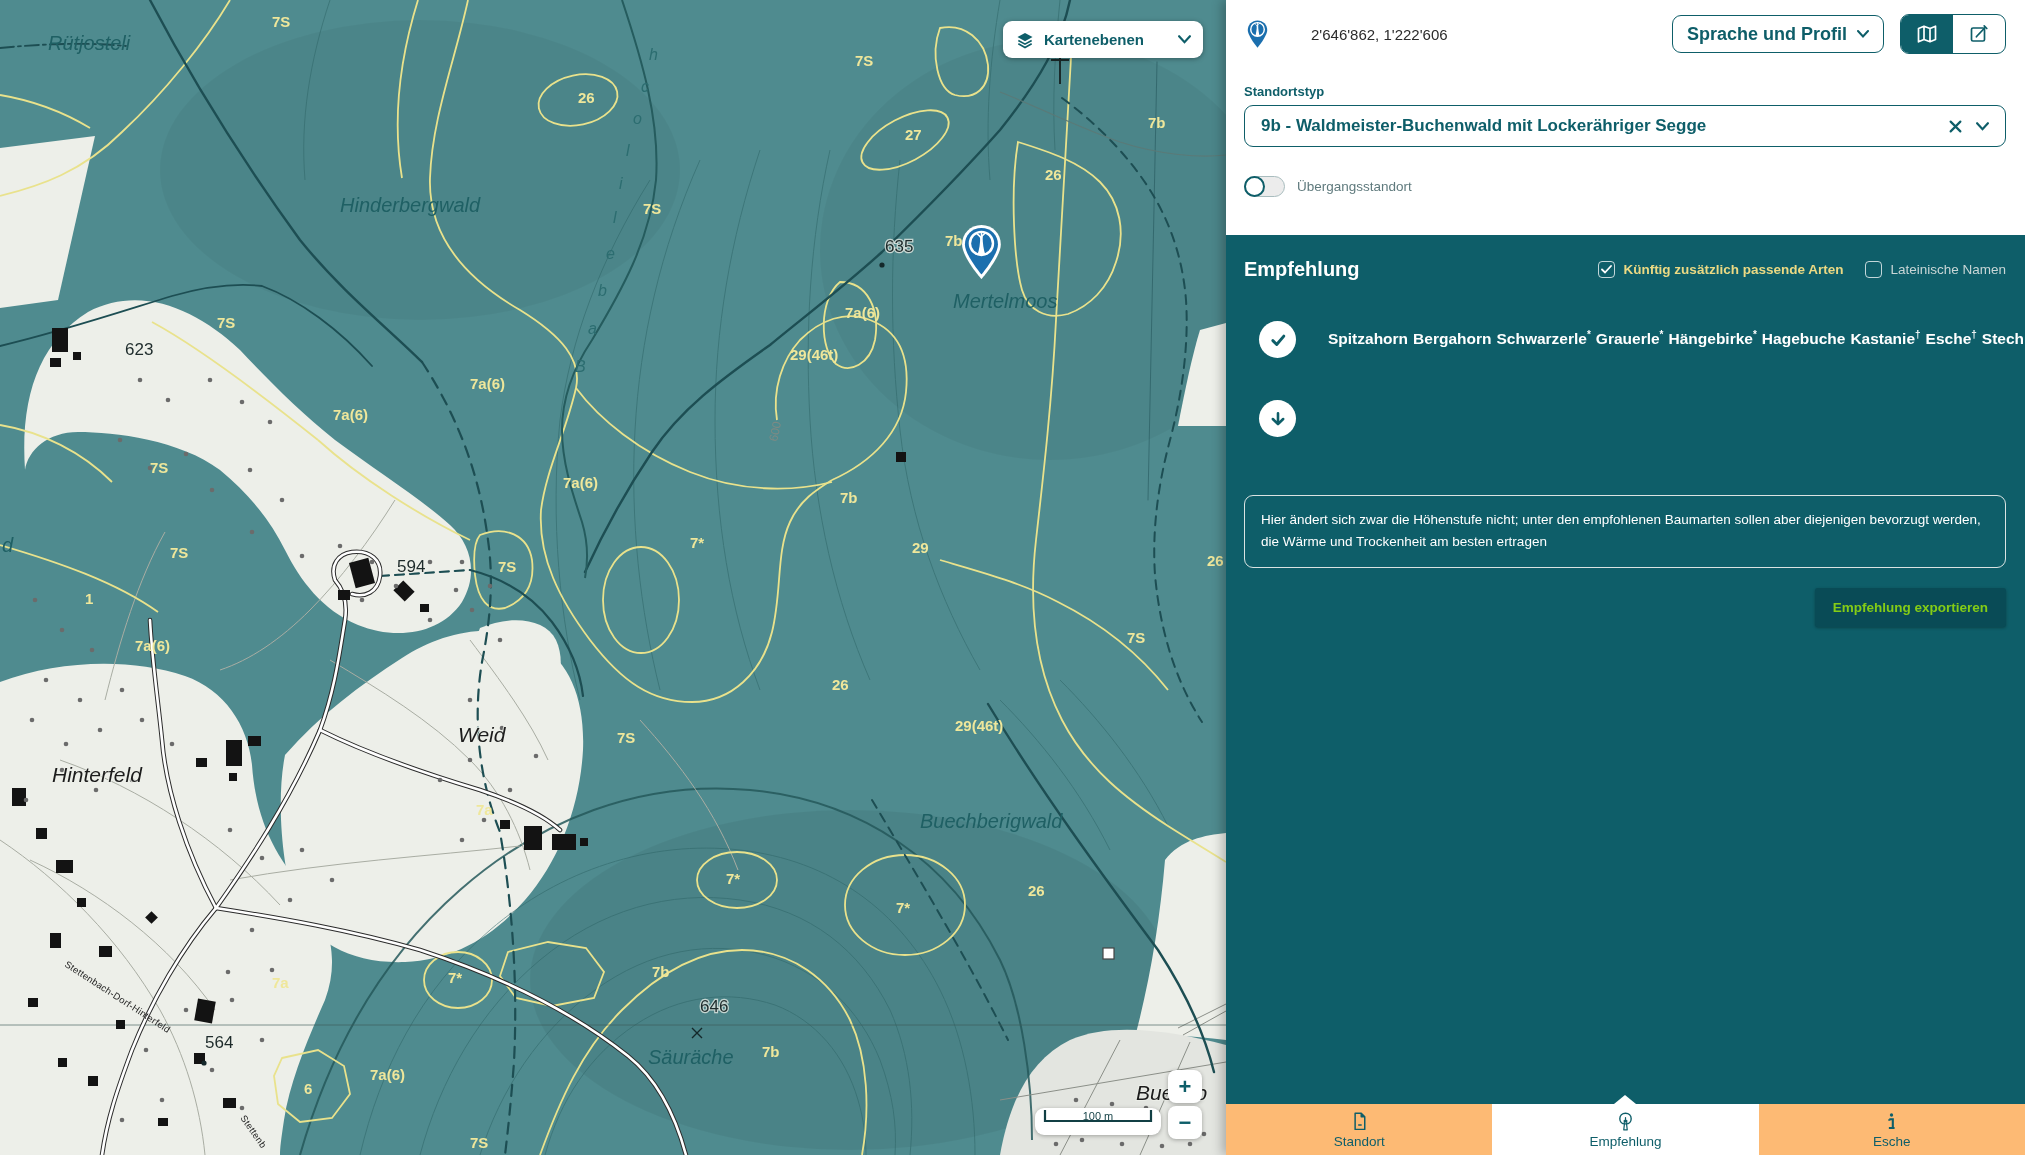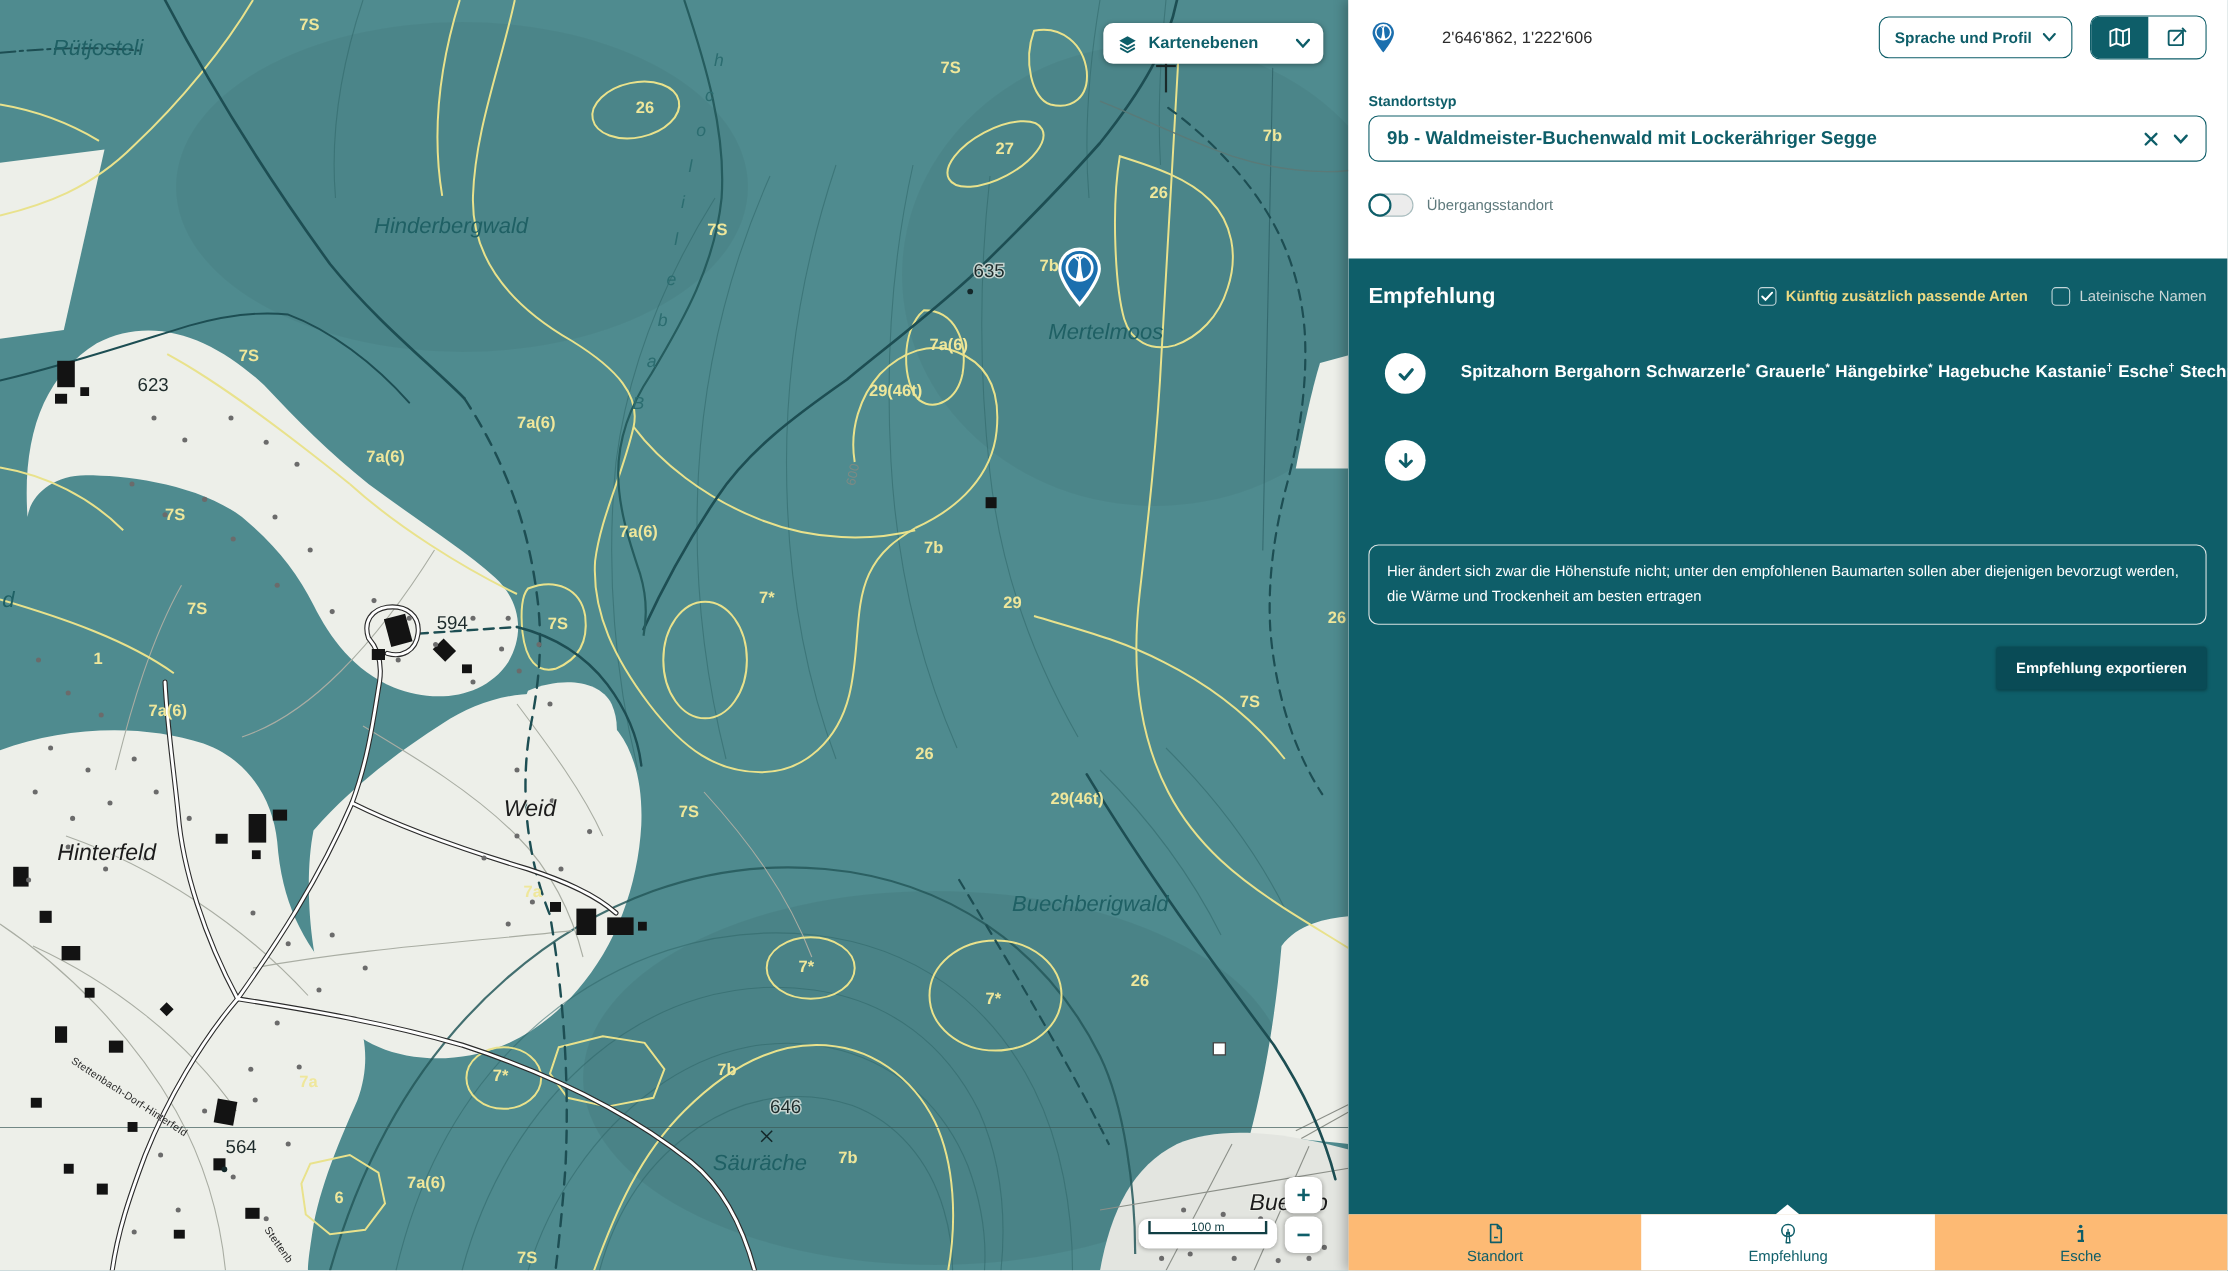--- a/index.html
+++ b/index.html
@@ -26,21 +26,21 @@
   .scale-pill { position:absolute; left:1035px; top:1108px; width:126px; height:27px; background:#fff; border-radius:9px;
     box-shadow:0 1px 4px rgba(0,0,0,.3); display:flex; align-items:flex-start; justify-content:center; }
   .scale-pill .lbl { position:absolute; top:2px; font-size:11px; color:#113f44; }
 
   
   .panel { width:799px; height:1155px; display:flex; flex-direction:column; background:#fff; position:relative; box-shadow:-4px 0 10px rgba(0,0,0,.25); }
   .panel-header { height:235px; padding:14px 19px 0 18px; background:#fff; }
   .hrow { display:flex; align-items:center; }
   .coords { margin-left:40px; font-size:15px; color:#2c2c2c; flex:1; }
   .pill-btn { height:38px; border:1.6px solid #0e5e69; border-radius:9px; background:#fff; color:#0e5e69;
-    font-size:14px; font-weight:700; display:flex; align-items:center; gap:10px; padding:0 14px; cursor:pointer; }
+    font-size:18px; font-weight:700; display:flex; align-items:center; gap:10px; padding:0 14px; cursor:pointer; }
   .seg { margin-left:16px; height:40px; border:1.6px solid #0e5e69; border-radius:9px; overflow:hidden; display:flex; cursor:pointer; }
   .seg-cell { width:52px; height:100%; display:flex; align-items:center; justify-content:center; }
   .seg-cell.active { background:#0e5e69; }
   .field-label { margin-top:30px; font-size:13px; font-weight:700; color:#0e5e69; }
   .select { margin-top:6px; height:42px; border:1.6px solid #0e5e69; border-radius:9px; display:flex; align-items:center; padding:0 16px; cursor:pointer; }
   .select .val { color:#0e5e69; font-size:17px; font-weight:700; flex:1; }
   .select .icons { display:flex; align-items:center; gap:14px; }
   .toggle-row { margin-top:29px; display:flex; align-items:center; gap:12px; }
   .toggle { width:41px; height:21px; background:#ececec; border:1px solid #a8bcbe; border-radius:11px; position:relative; cursor:pointer; }
   .knob { position:absolute; left:-1px; top:-1px; width:21px; height:21px; border-radius:50%; background:#fff; border:2.5px solid #0e5e69; }
@@ -58,21 +58,21 @@
   .rec-row { display:flex; align-items:center; margin-left:15px; }
   .circ { width:37px; height:37px; min-width:37px; border-radius:50%; background:#fff; display:flex; align-items:center; justify-content:center; }
   .rec-txt { margin-left:32px; color:#fff; font-size:16.5px; font-weight:700; }
   .species { margin-left:32px; color:#fff; font-size:15.5px; font-weight:700; line-height:1.58; max-width:665px; }
   .species sup { font-size:10px; }
   .sp { margin-right:5px; white-space:nowrap; }
   .r1 { margin-top:56px; } .r2 { margin-top:40px; } .r3 { margin-top:42px; }
 
   .note { margin-top:58px; border:1.4px solid rgba(240,242,240,.9); border-radius:9px; padding:13px 16px; color:#fff;
     font-size:13.5px; line-height:1.65; }
-  .export-btn { margin-top:20px; align-self:flex-end; background:#094b56; color:#ffffff; border:none; border-radius:3px;
+  .export-btn { margin-top:20px; align-self:flex-end; background:#094b56; color:#84cc16; border:none; border-radius:3px;
     font-size:13.5px; font-weight:700; padding:12px 18px; cursor:pointer; box-shadow:0 1px 3px rgba(0,0,0,.3);text-align:center; }
 
   .tabbar { height:51px; display:flex; background:#fdba74; }
   .tab { flex:1; display:flex; flex-direction:column; align-items:center; justify-content:center; gap:2px; position:relative; cursor:pointer; }
   .tab.active { background:#fff; }
   .tab.active::before { content:''; position:absolute; top:-9px; left:50%; margin-left:-11px;
     border-left:11px solid transparent; border-right:11px solid transparent; border-bottom:9px solid #fff; }
   .tab-lbl { font-size:13.5px; color:#0e5e69; }
 </style>
 </head>

